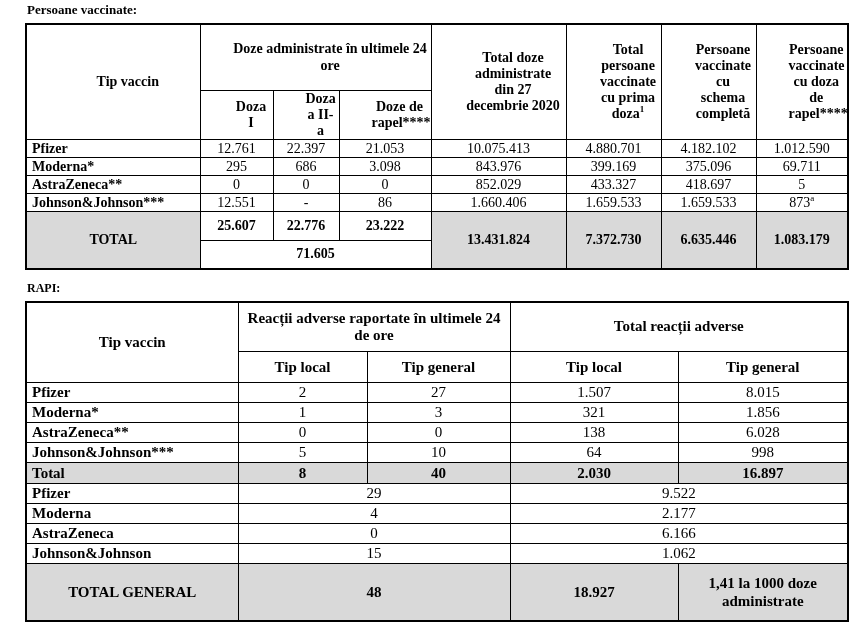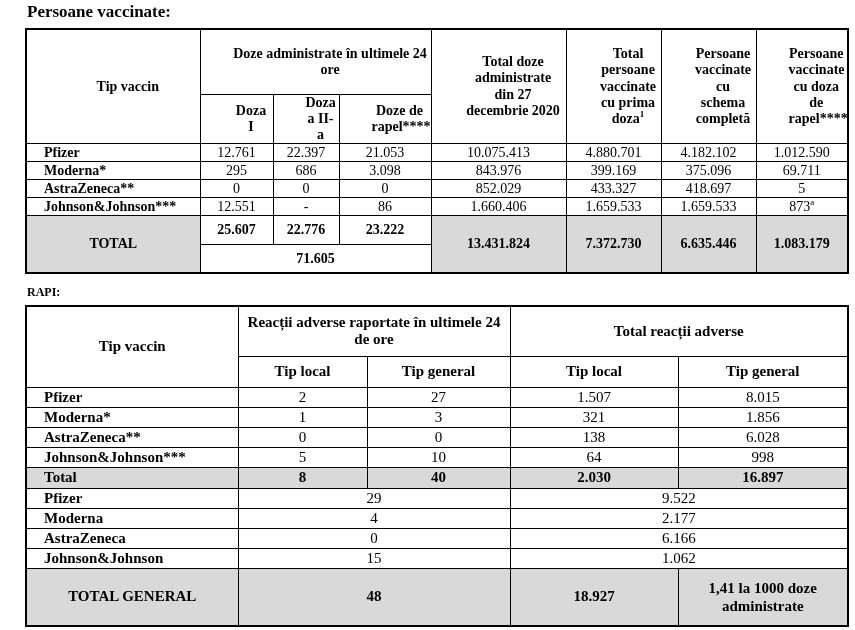--- a/index.html
+++ b/index.html
@@ -14,21 +14,21 @@
     width:855px;height:630px;
     background:var(--bg);
     color:var(--text);
     font-family:"Liberation Serif","DejaVu Serif",serif;
     padding:3px 8px 0 25px;
     overflow:hidden;
   }
   .section-title{
     font-weight:bold;
     margin:0 0 6px 2px;
-    font-size:17px;
+    font-size:13px;
     line-height:1.1;
   }
   .section-title.rapi{
     font-size:12px;
     margin-top:12px;
   }
   table{
     border-collapse:collapse;
     table-layout:fixed;
     border:2px solid var(--border);
@@ -40,21 +40,21 @@
     overflow:hidden;
     line-height:1.15;
   }
   th{
     font-weight:bold;
     text-align:center;
   }
   .lbl{
     font-weight:bold;
     text-align:left;
-    padding-left:17px;
+    padding-left:5px;
   }
   .val{text-align:center;}
   .b{font-weight:bold;}
   .c{text-align:center;}
   .shaded{background:var(--shaded);}
   sup{font-size:9px;line-height:0;}
 
   
   #t1{width:822px;font-size:14px;}
   #t1 th{font-size:14px;padding-left:32px;}

